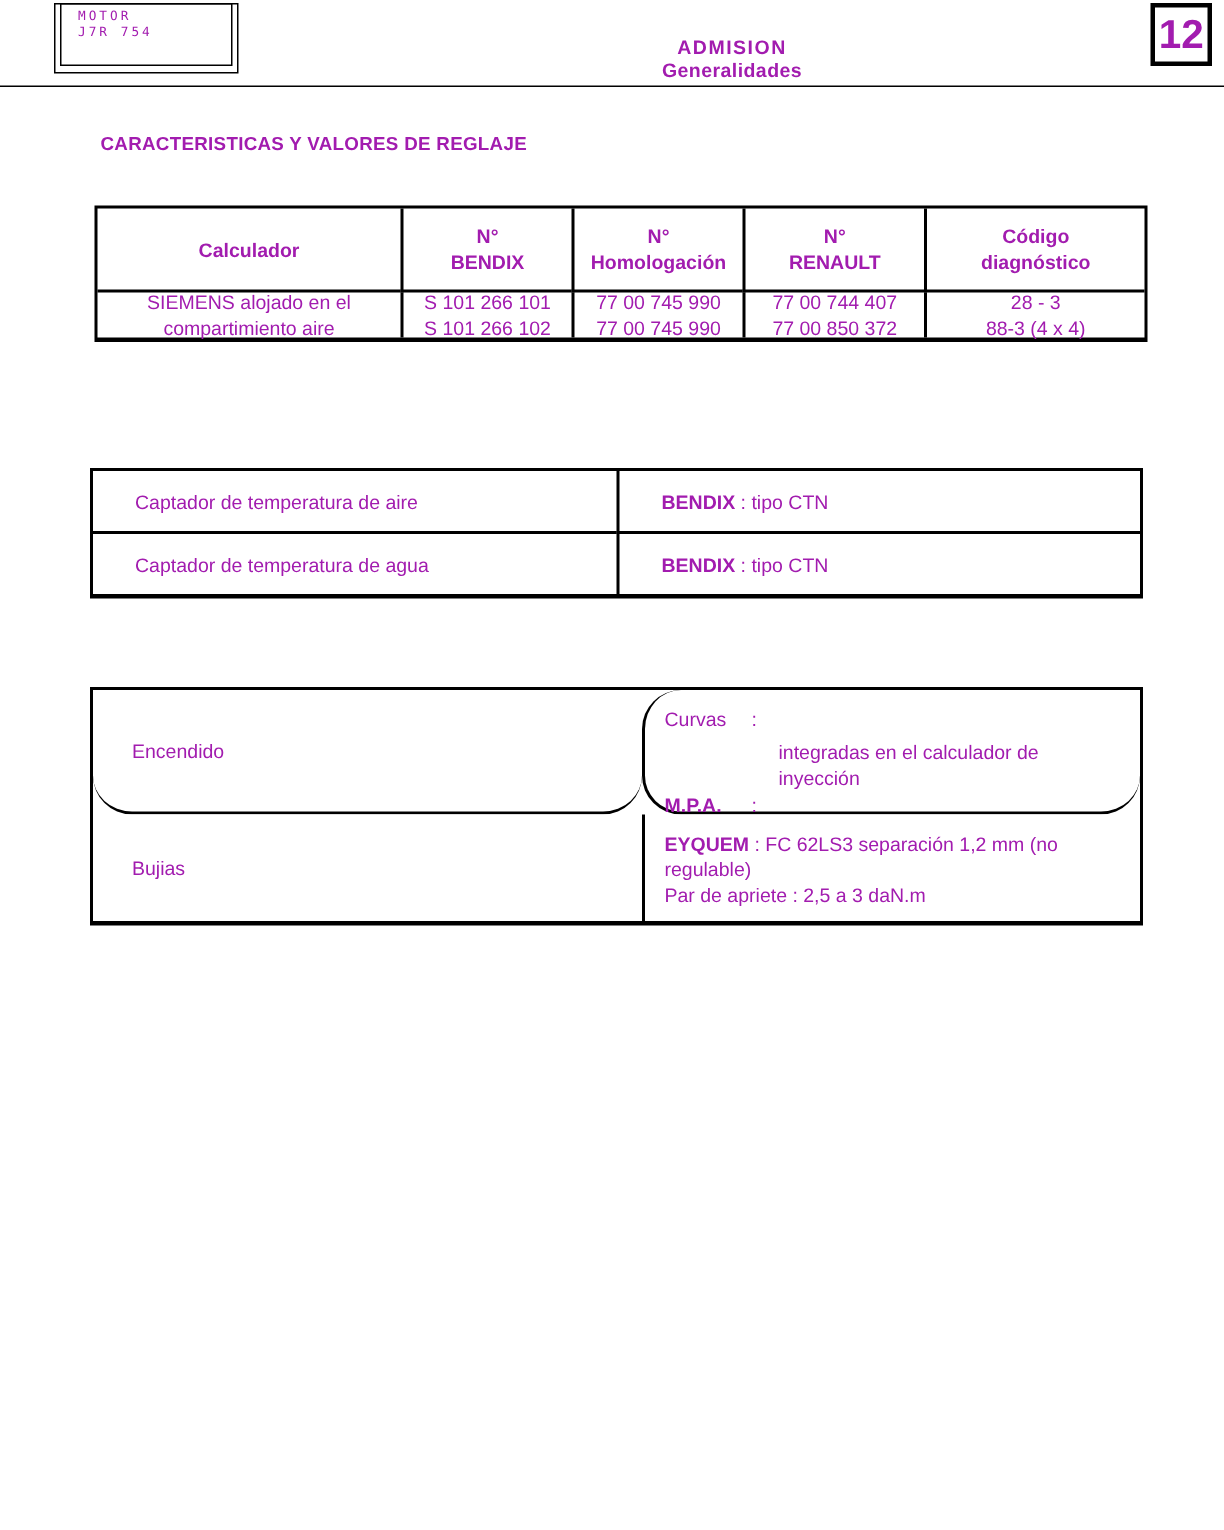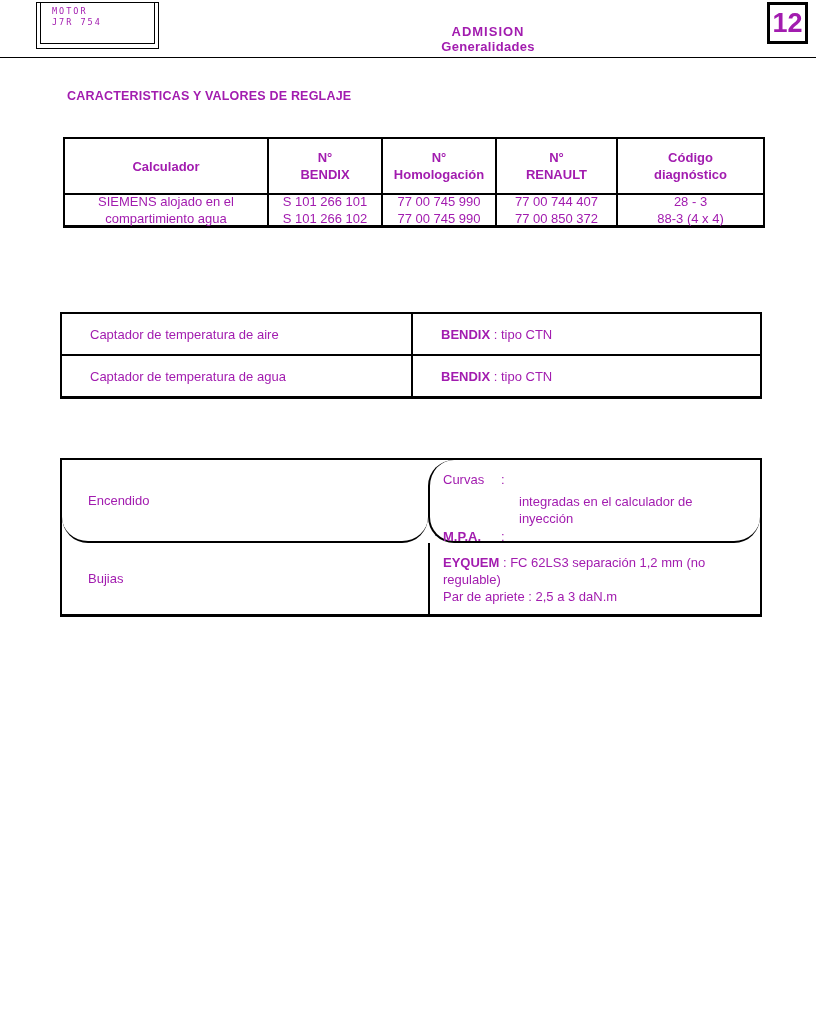--- a/index.html
+++ b/index.html
@@ -141,21 +141,21 @@
       <div>N°</div>
       <div>RENAULT</div>
     </div>
     <div class="th">
       <div>Código</div>
       <div>diagnóstico</div>
     </div>
 
     <div class="td first">
       <div>SIEMENS alojado en el</div>
-      <div>compartimiento agua</div>
+      <div>compartimiento aire</div>
     </div>
     <div class="td">
       <div>S 101 266 101</div>
       <div>S 101 266 102</div>
     </div>
     <div class="td">
       <div>77 00 745 990</div>
       <div>77 00 745 990</div>
     </div>
     <div class="td">

